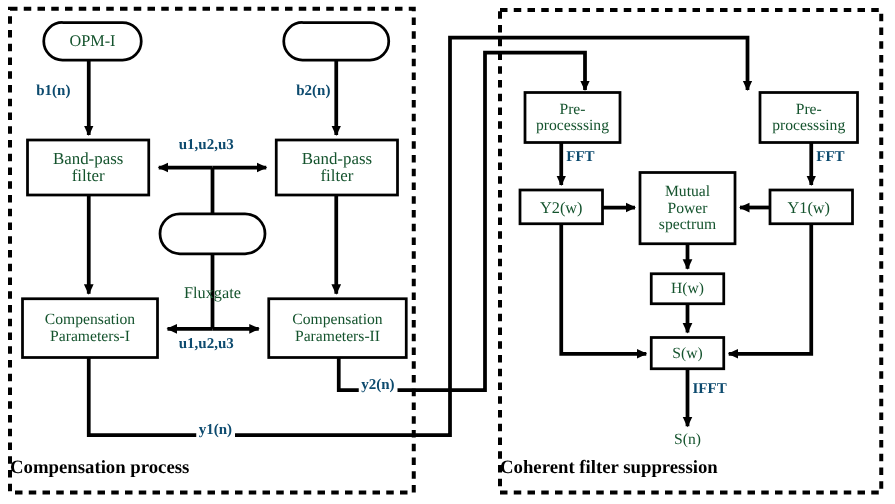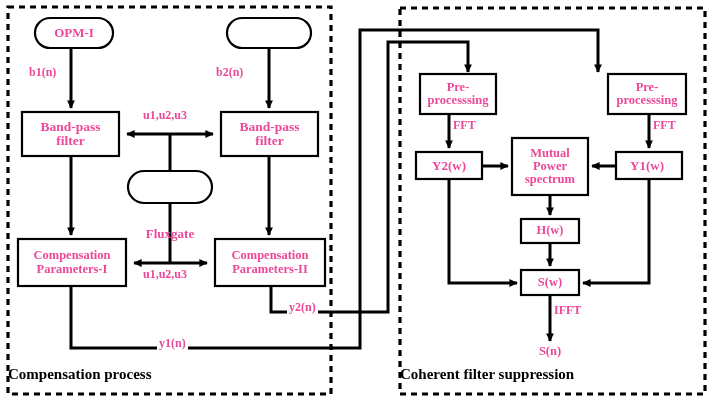--- a/index.html
+++ b/index.html
@@ -4,31 +4,31 @@
 <style>
   html,body{margin:0;padding:0;background:#ffffff;}
   body{width:716px;height:403px;overflow:hidden;font-family:"Liberation Serif",serif;}
   #stage{position:relative;width:716px;height:403px;background:#fff;}
   svg.canvas{position:absolute;left:0;top:0;width:716px;height:403px;}
   .nodeText{
     position:absolute;
     display:flex;align-items:center;justify-content:center;
     text-align:center;
     font-family:"Liberation Serif",serif;
-    font-weight:bold;
-    color:#ec4899;
+    font-weight:normal;
+    color:#14532d;
     line-height:1.05;
     pointer-events:none;
     white-space:pre-line;
   }
   .edgeLabel{
     position:absolute;
     font-family:"Liberation Serif",serif;
     font-weight:bold;
-    color:#ec4899;
+    color:#0c4a6e;
     white-space:nowrap;
   }
   .panelTitle{
     position:absolute;
     font-family:"Liberation Serif",serif;
     font-weight:bold;
     color:#000;
     white-space:nowrap;
     text-align:left;
   }
@@ -134,21 +134,21 @@
 
   <div class="nodeText" style="left:521px;top:219px;width:58px;height:24px;font-size:12.5px;">H(w)</div>
 
   <div class="nodeText" style="left:512px;top:138px;width:76px;height:57px;font-size:12.5px;">Mutual
 Power
 spectrum</div>
   <div class="nodeText" style="left:521px;top:270px;width:58px;height:25px;font-size:12.5px;">S(w)</div>
   <div class="nodeText" style="left:521px;top:343px;width:58px;height:18px;font-size:12.5px;">S(n)</div>
 
   <div class="edgeLabel" style="left:29px;top:65px;font-size:12px;">b1(n)</div>
-  <div class="edgeLabel" style="left:216px;top:65px;font-size:12px;text-align:right;">b2(n)</div>
+  <div class="edgeLabel" style="left:237px;top:65px;font-size:12px;text-align:right;">b2(n)</div>
 
   <div class="edgeLabel" style="left:143px;top:108px;font-size:12px;">u1,u2,u3</div>
   <div class="edgeLabel" style="left:143px;top:267px;font-size:12px;">u1,u2,u3</div>
 
   <div class="edgeLabel" style="left:157px;top:336px;font-size:12px;background:#fff;padding:0 2px;">y1(n)</div>
   <div class="edgeLabel" style="left:287px;top:300px;font-size:12px;background:#fff;padding:0 2px;">y2(n)</div>
 
   <div class="edgeLabel" style="left:453px;top:118px;font-size:12px;">FFT</div>
   <div class="edgeLabel" style="left:653px;top:118px;font-size:12px;">FFT</div>
   <div class="edgeLabel" style="left:554px;top:303px;font-size:12px;">IFFT</div>

